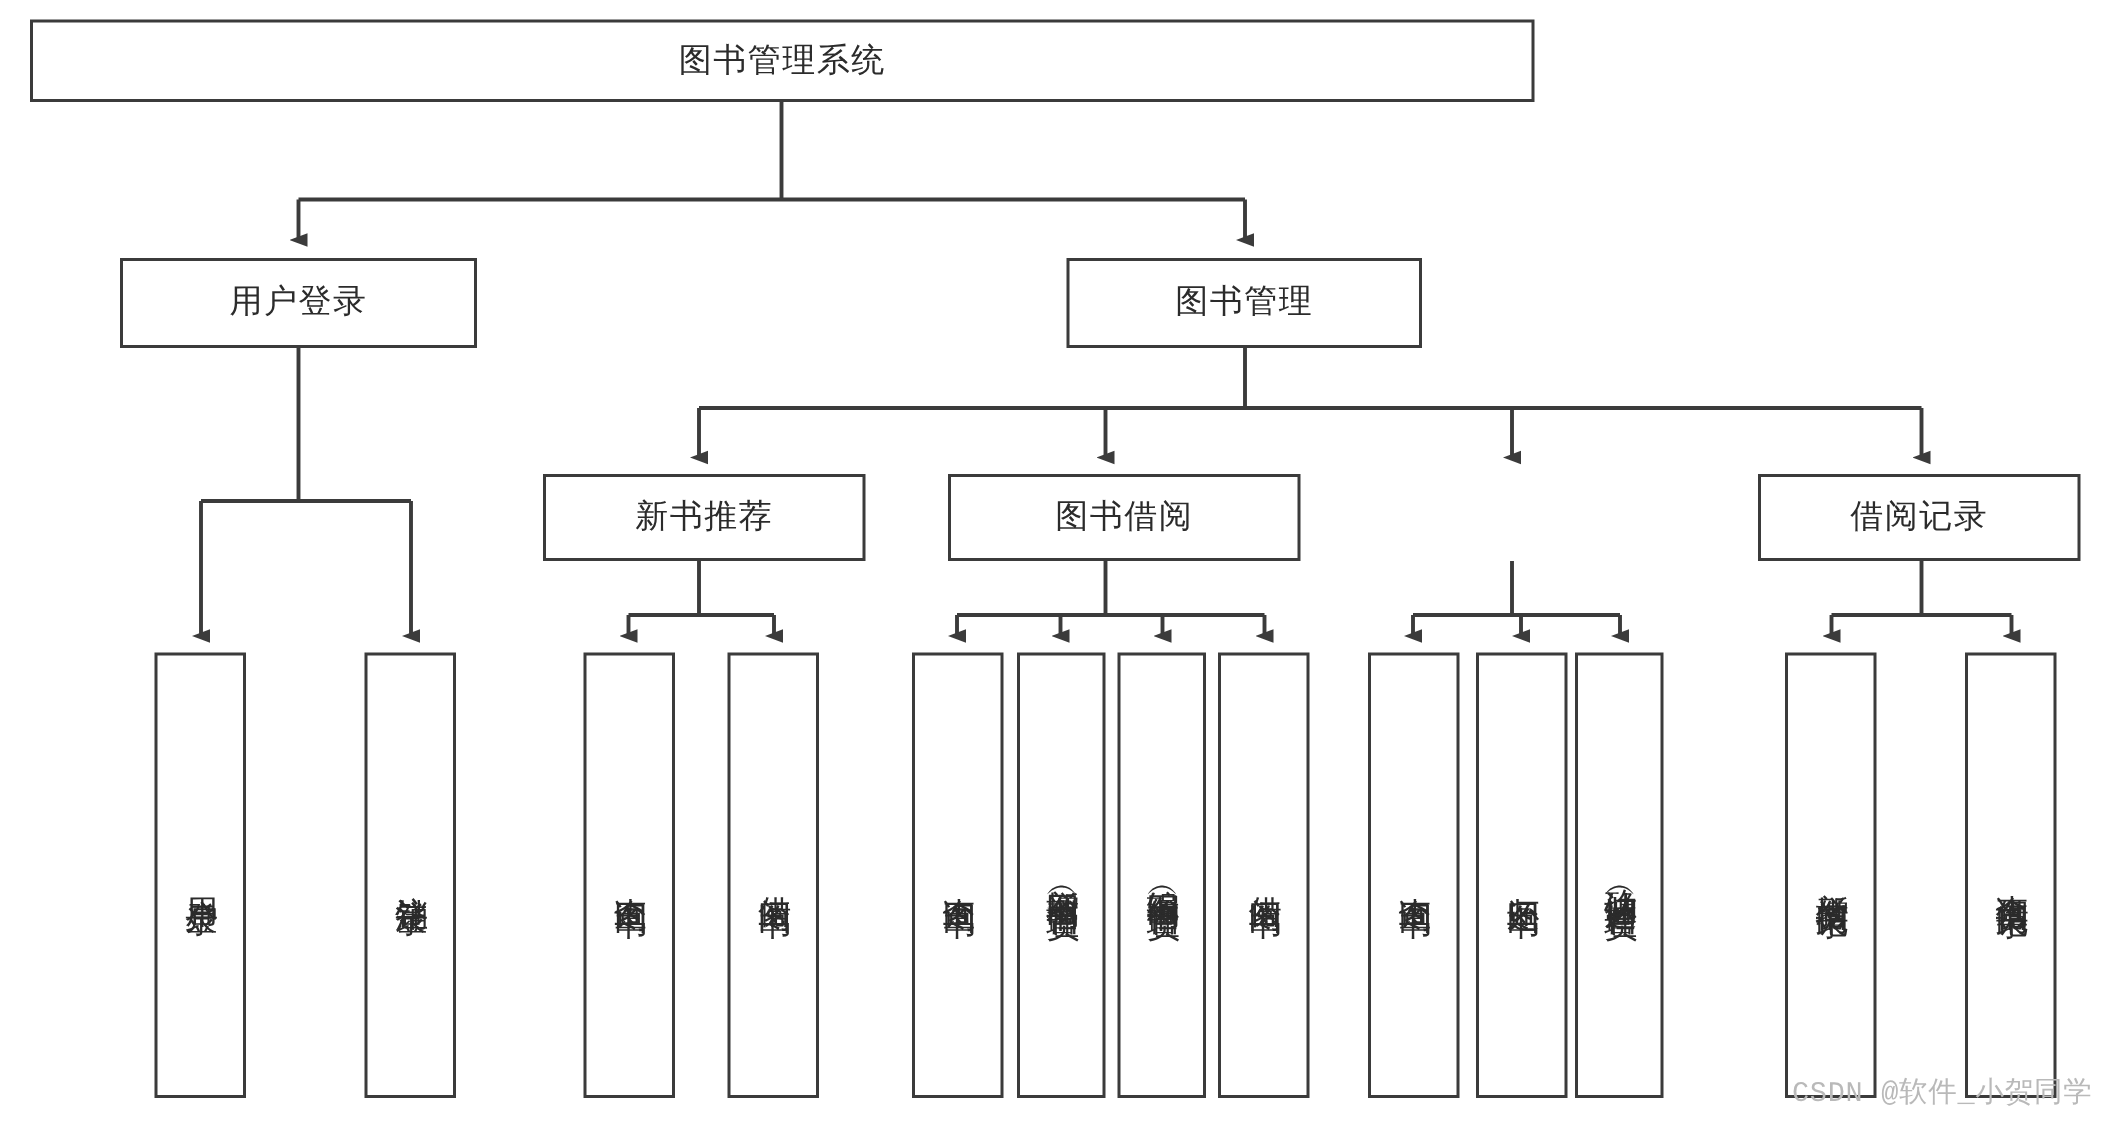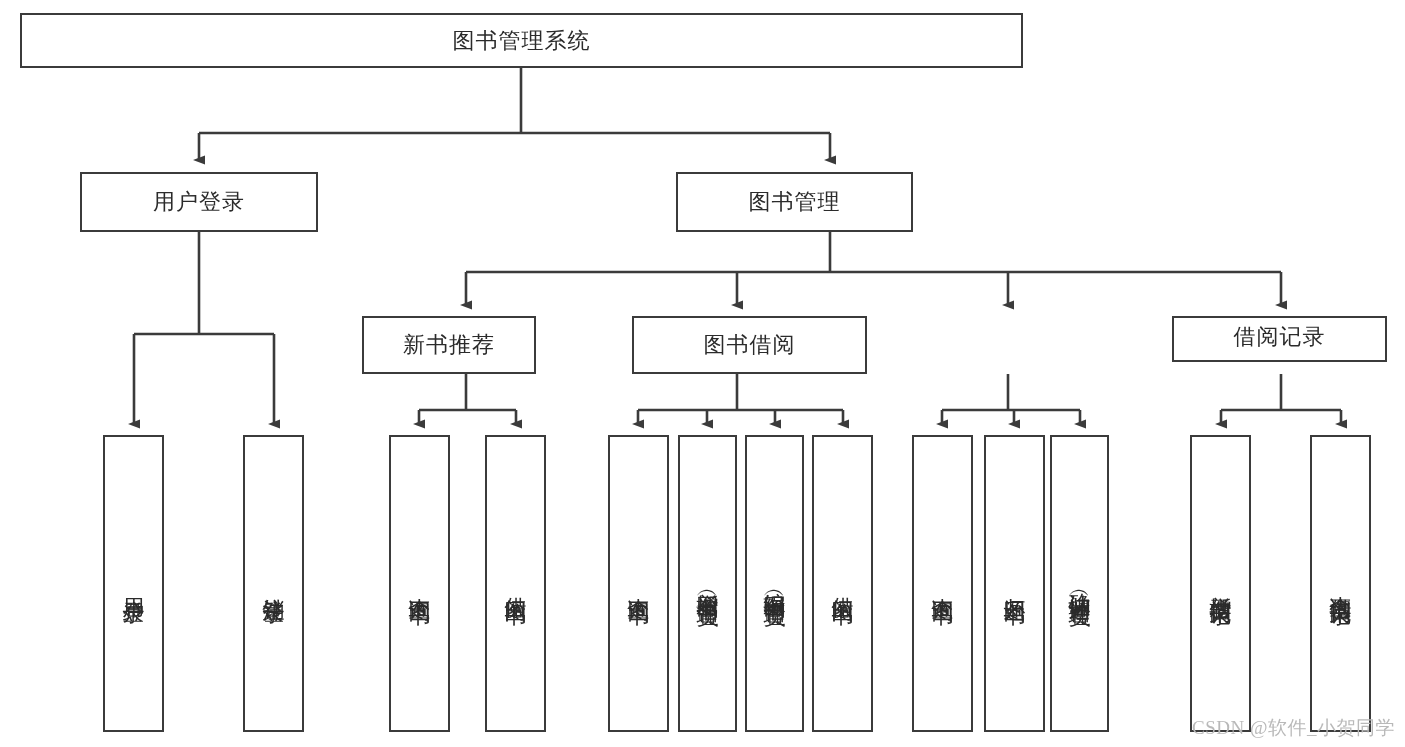--- a/index.html
+++ b/index.html
@@ -58,21 +58,21 @@
     white-space: nowrap;
   }
   .watermark {
     position: absolute;
     right: 10px;
     bottom: 6px;
     font-size: 19px;
     color: #b9b9b9;
     letter-spacing: 0.5px;
     white-space: nowrap;
-    font-family: Liberation Serif, serif;
+    font-family: Liberation Mono, monospace;
   }
 </style>
 </head>
 <body>
 
 <div id="stage">
 
   <svg class="wires" viewBox="0 0 1405 747">
     <defs>
       <marker id="arrow" markerWidth="12" markerHeight="12" refX="5.5" refY="6" orient="auto" markerUnits="userSpaceOnUse">
@@ -123,31 +123,31 @@
     </g>
   </svg>
 
   <div class="node h" style="left:20px;top:13px;width:1003px;height:55px;">
     <span>图书管理系统</span>
   </div>
 
   <div class="node h" style="left:80px;top:172px;width:238px;height:60px;">
     <span>用户登录</span>
   </div>
-  <div class="node h" style="left:676px;top:172px;width:237px;height:60px;">
+  <div class="node h" style="left:711px;top:172px;width:237px;height:60px;">
     <span>图书管理</span>
   </div>
 
-  <div class="node h" style="left:362px;top:316px;width:174px;height:58px;align-items:center;">
+  <div class="node h" style="left:362px;top:316px;width:215px;height:58px;align-items:center;">
     <span>新书推荐</span>
   </div>
   <div class="node h" style="left:632px;top:316px;width:235px;height:58px;">
     <span>图书借阅</span>
   </div>
-  <div class="node h" style="left:1172px;top:316px;width:215px;height:46px;font-family:Liberation Mono, monospace;">
+  <div class="node h" style="left:1172px;top:316px;width:215px;height:58px;">
     <span>借阅记录</span>
   </div>
 
   <div class="node v" style="left:103px;top:435px;width:61px;height:297px;">
     <span class="vtxt">用户登录</span>
   </div>
   <div class="node v" style="left:243px;top:435px;width:61px;height:297px;">
     <span class="vtxt">注销登录</span>
   </div>
   <div class="node v" style="left:389px;top:435px;width:61px;height:297px;">

